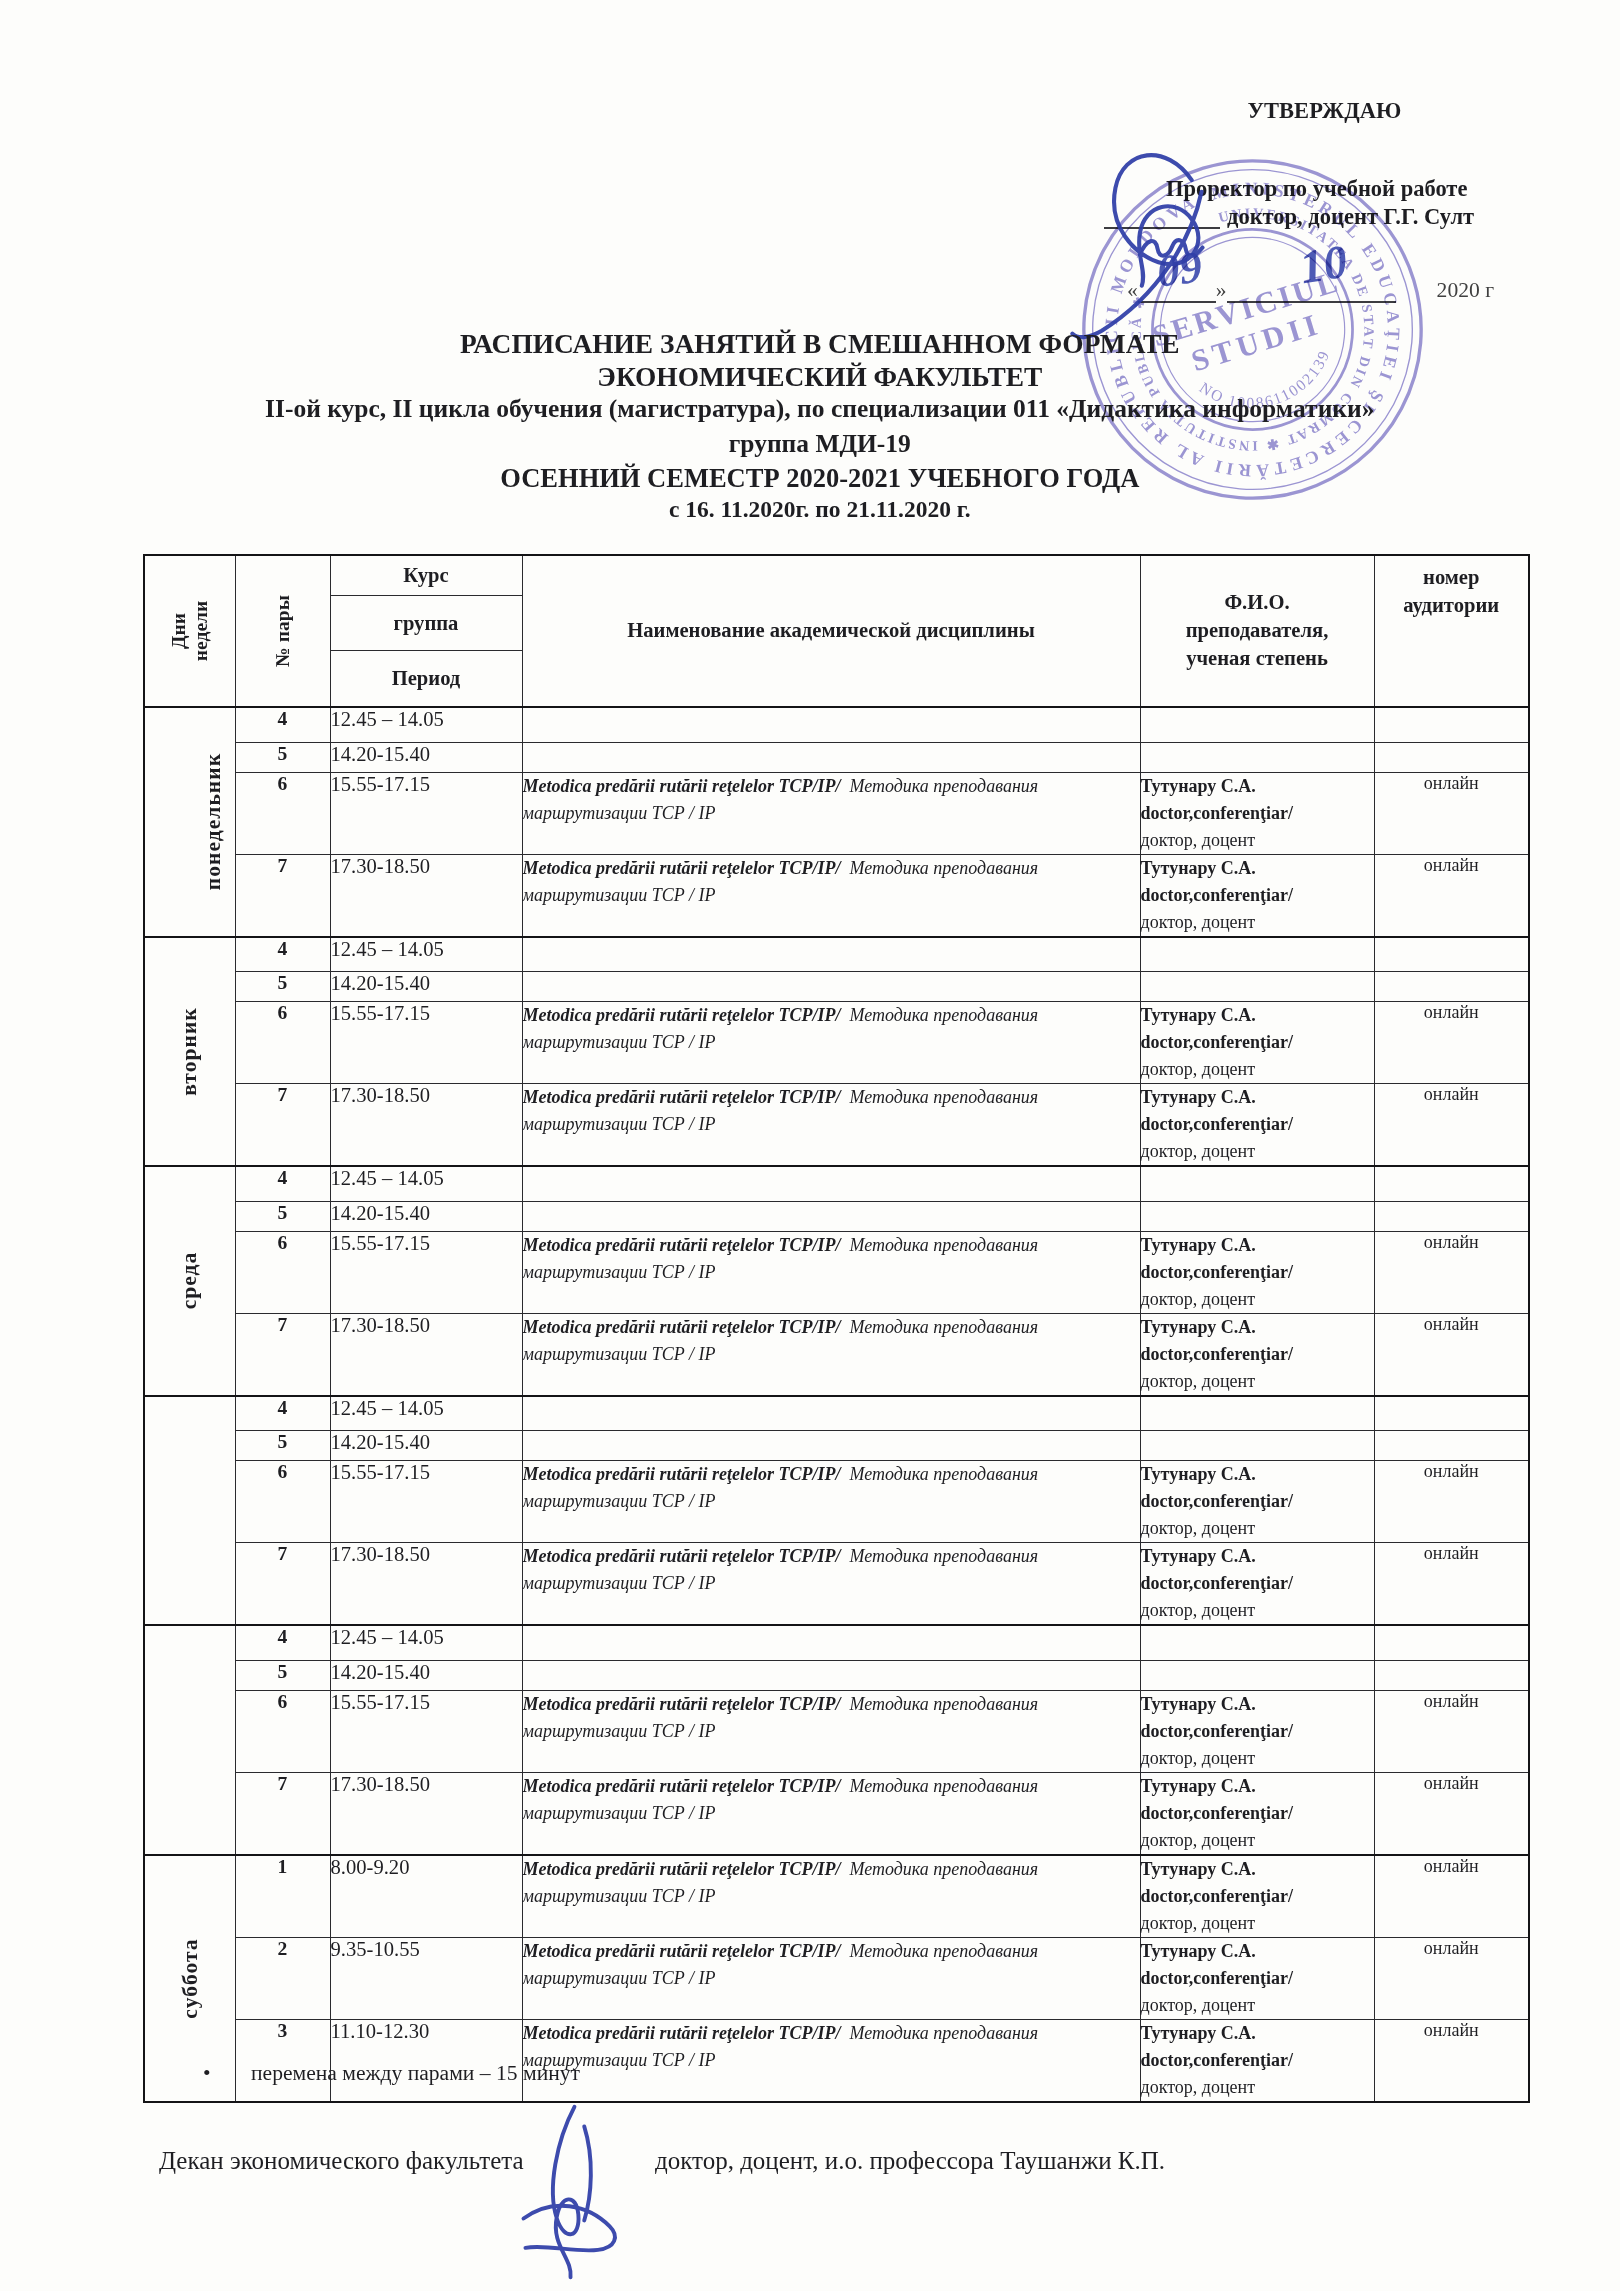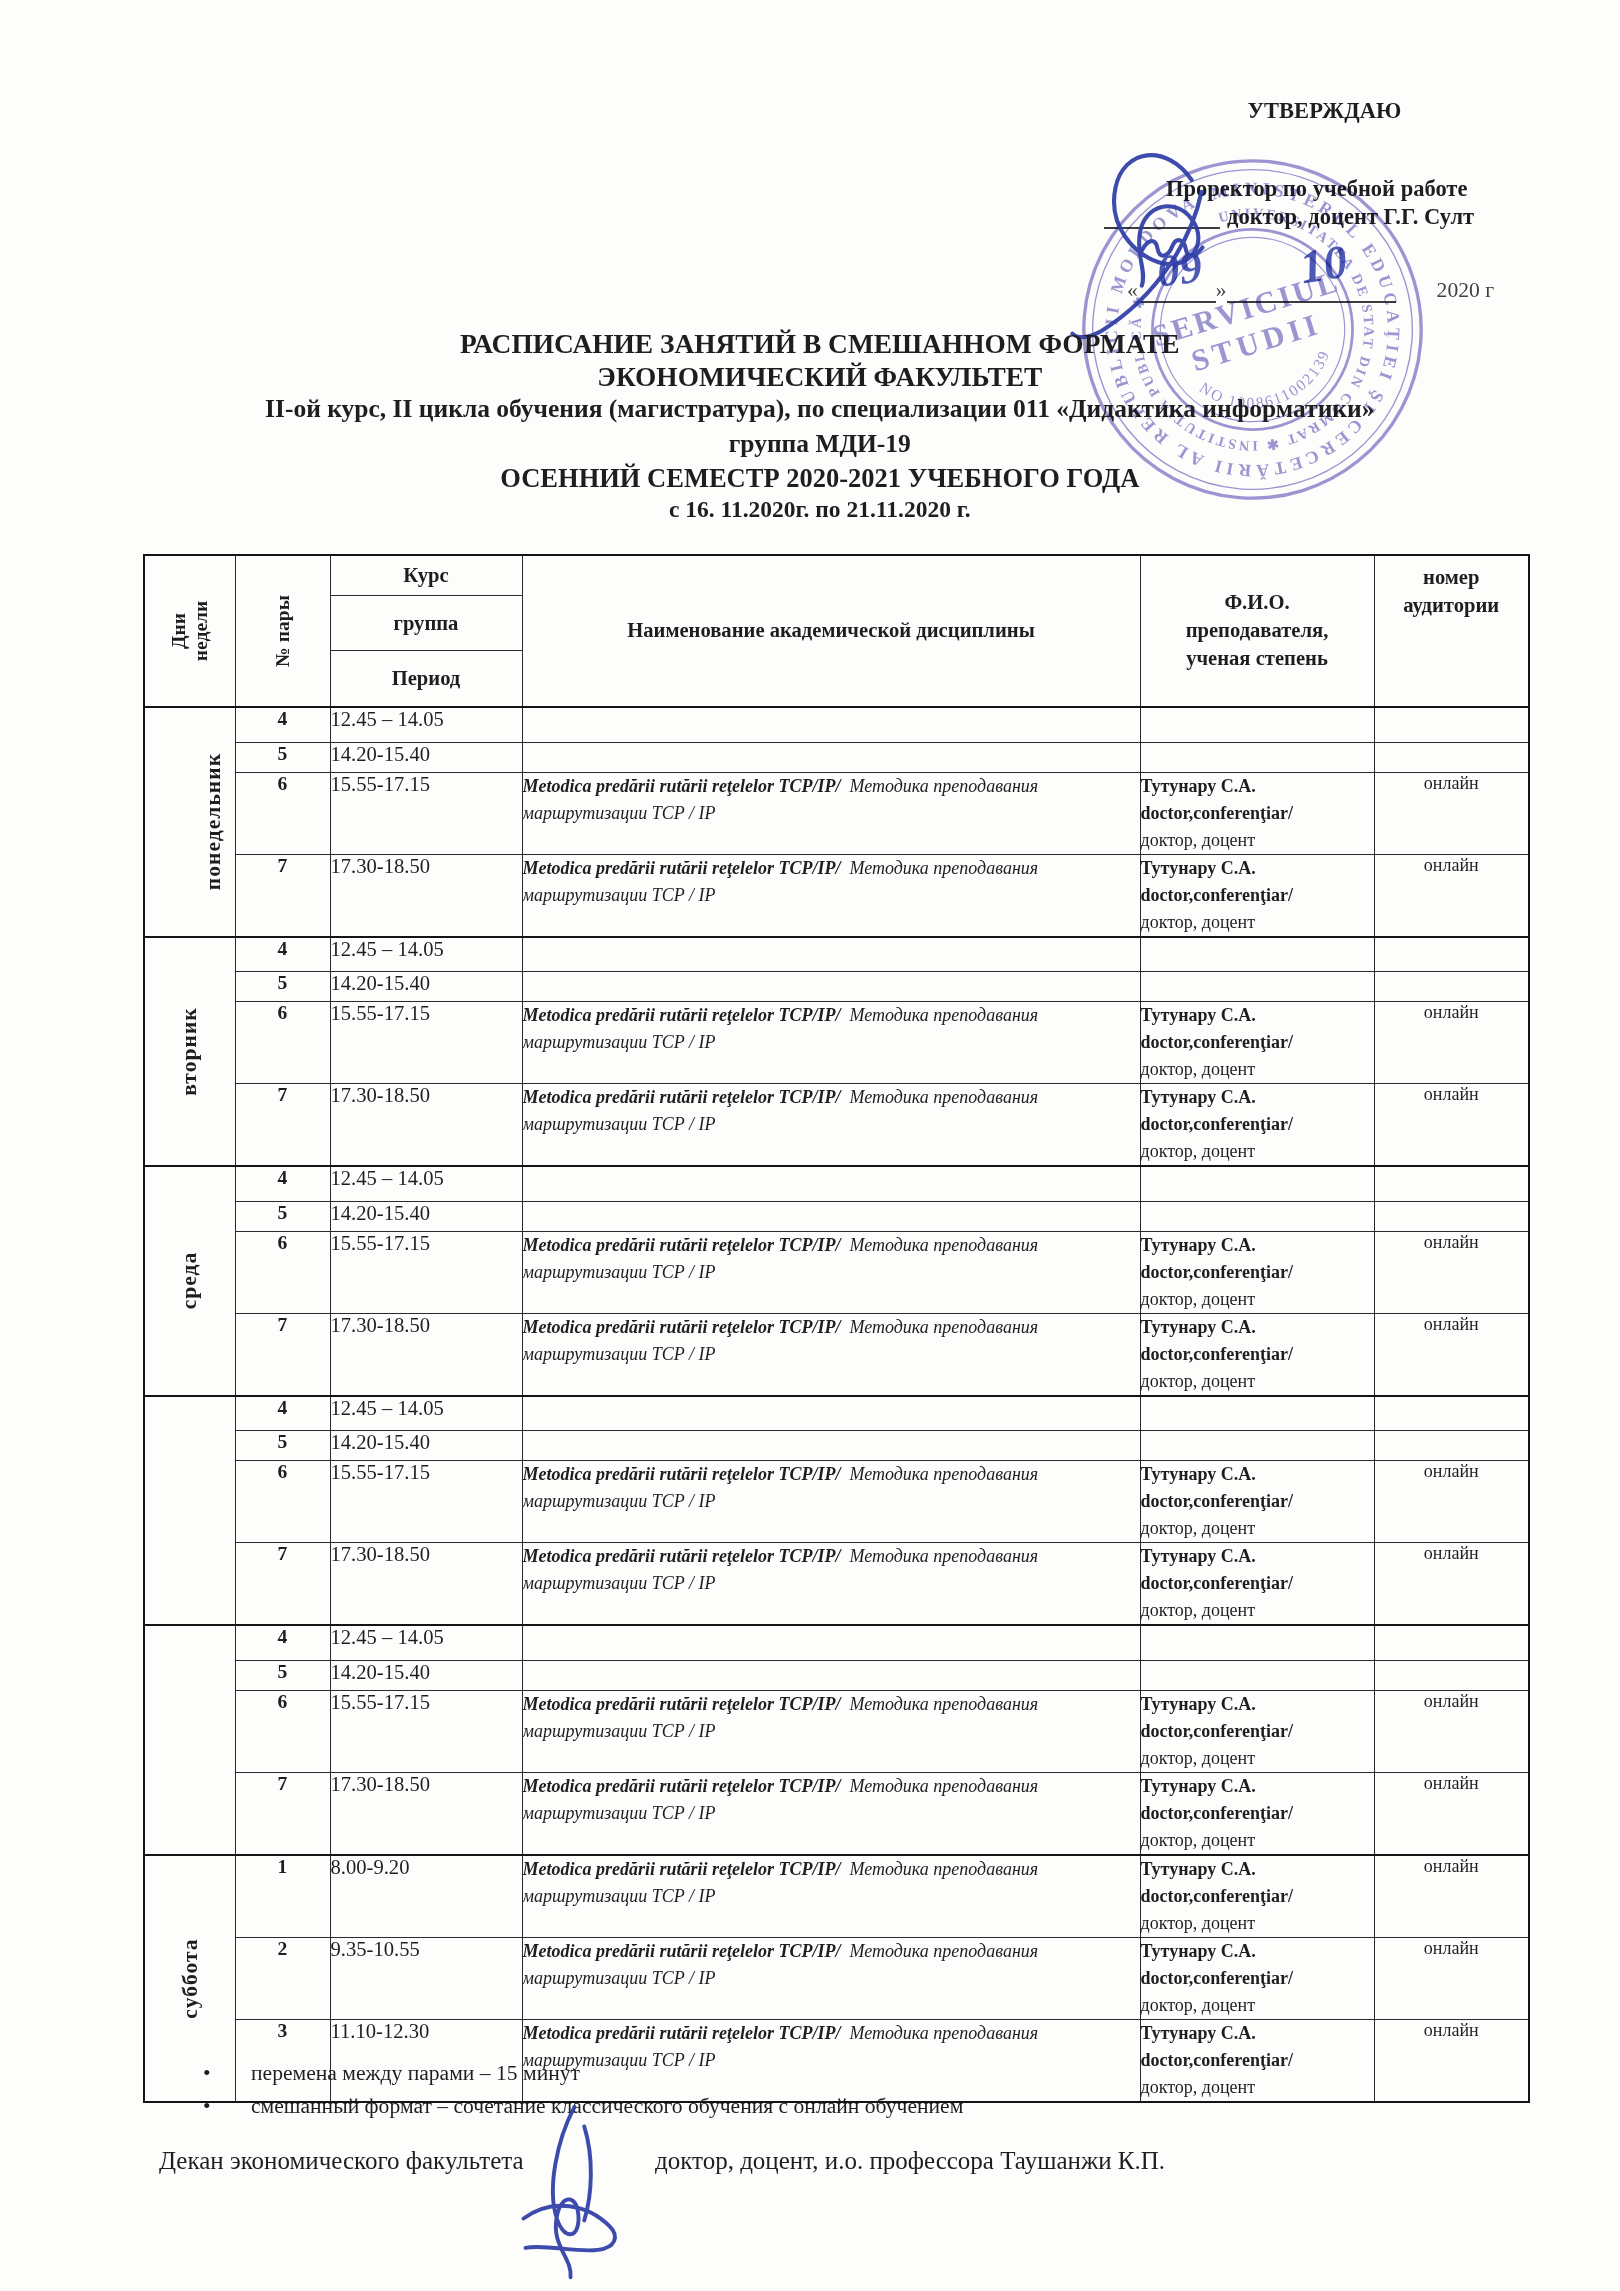--- a/index.html
+++ b/index.html
@@ -352,23 +352,20 @@
             <div>доктор, доцент</div>
           </td>
           <td class="room-cell">онлайн</td>
         </tr>
       </tbody>
   </table>
 
   <div class="note" style="top:2061px; left:172px;">
     <span class="dot">•</span><span>перемена между парами – 15 минут</span>
   </div>
-  <div class="note" style="top:2094px; left:172px;">
-    <span class="dot">•</span><span>смешанный формат – сочетание классического обучения с онлайн обучением</span>
-  </div>
 
   <div class="footer-text" style="top:2147px; left:159px;">Декан экономического факультета</div>
   <div class="footer-text" style="top:2147px; left:655px;">доктор, доцент, и.о. профессора Таушанжи К.П.</div>
 
   <svg width="167" height="191" viewBox="0 0 170 195" style="left:488px; top:2099px;">
     <g fill="none" stroke="#2f3ea8" stroke-width="4" stroke-linecap="round" opacity="0.93">
       <path d="M88,8 C70,42 60,92 70,122 C78,146 94,142 92,118 C90,96 74,98 70,120 C64,150 86,162 84,182"></path>
       <path d="M98,28 C108,60 106,98 98,124"></path>
       <path d="M36,122 C66,100 102,108 124,130 C134,140 130,152 112,154 C90,157 58,148 38,152"></path>
     </g>

